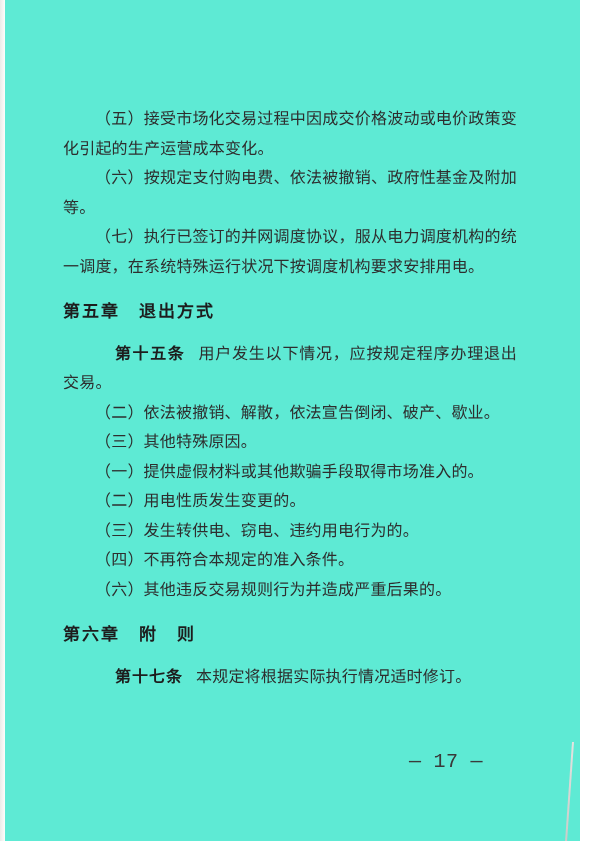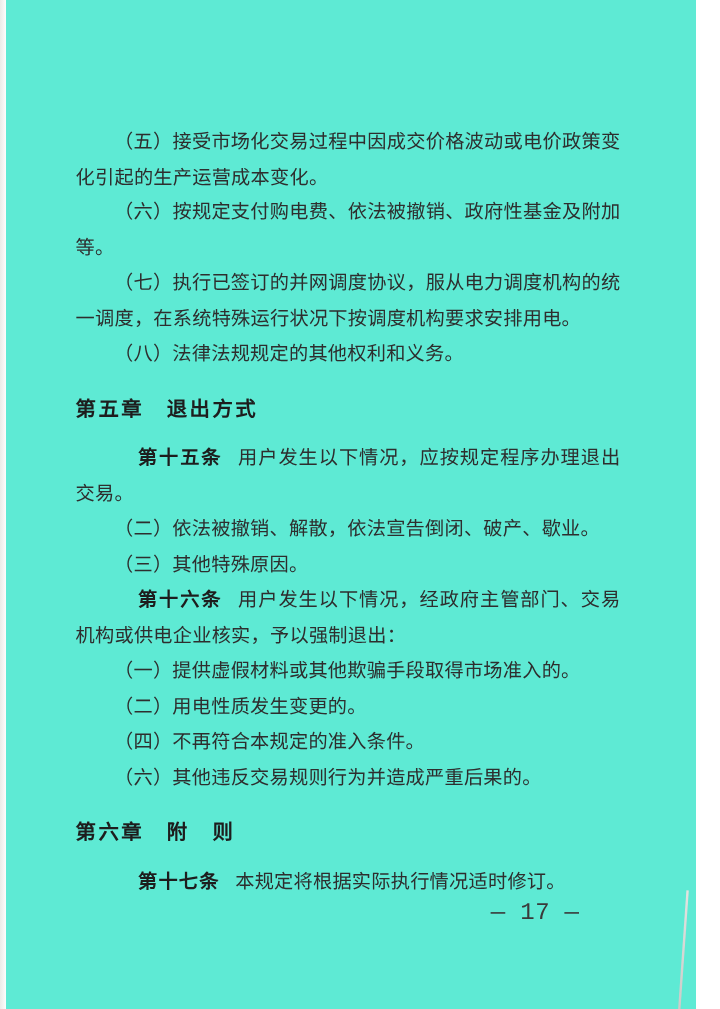--- a/index.html
+++ b/index.html
@@ -90,31 +90,30 @@
 
 <div class="page">
   <div class="edge-left"></div>
   <div class="edge-corner"></div>
 
   <div class="text-col">
 
     <p class="para">（五）接受市场化交易过程中因成交价格波动或电价政策变化引起的生产运营成本变化。</p>
     <p class="para">（六）按规定支付购电费、依法被撤销、政府性基金及附加等。</p>
     <p class="para">（七）执行已签订的并网调度协议，服从电力调度机构的统一调度，在系统特殊运行状况下按调度机构要求安排用电。</p>
-    <p class="para">（八）法律法规规定的其他权利和义务。</p>
 
     <h2 class="chapter">第五章　退出方式</h2>
 
     <p class="para"><span class="lead">第十五条</span><span>用户发生以下情况，应按规定程序办理退出交易。</span></p>
     <p class="para">（二）依法被撤销、解散，依法宣告倒闭、破产、歇业。</p>
     <p class="para">（三）其他特殊原因。</p>
 
-    <p class="para"><span class="lead">第十六条</span><span>用户发生以下情况，经政府主管部门、交易机构或供电企业核实，予以强制退出：</span></p>
     <p class="para">（一）提供虚假材料或其他欺骗手段取得市场准入的。</p>
     <p class="para">（二）用电性质发生变更的。</p>
+    <p class="para">（三）发生转供电、窃电、违约用电行为的。</p>
     <p class="para">（四）不再符合本规定的准入条件。</p>
     <p class="para">（六）其他违反交易规则行为并造成严重后果的。</p>
 
     <h2 class="chapter">第六章　附　则</h2>
 
     <p class="para"><span class="lead">第十七条</span><span>本规定将根据实际执行情况适时修订。</span></p>
 
   </div>
 
   <div class="footer"><span>—</span><span class="num">17</span><span>—</span></div>

